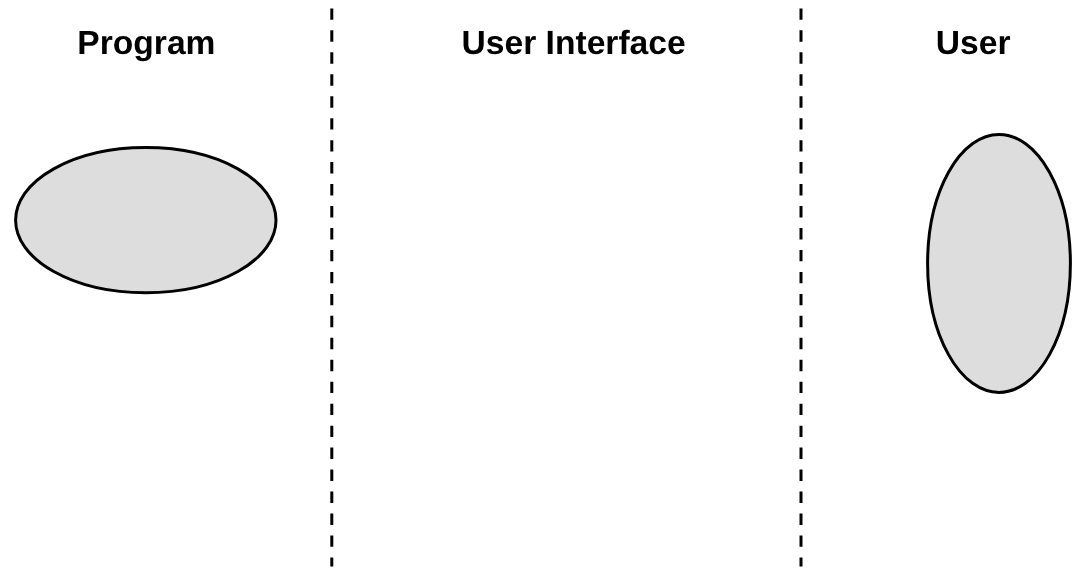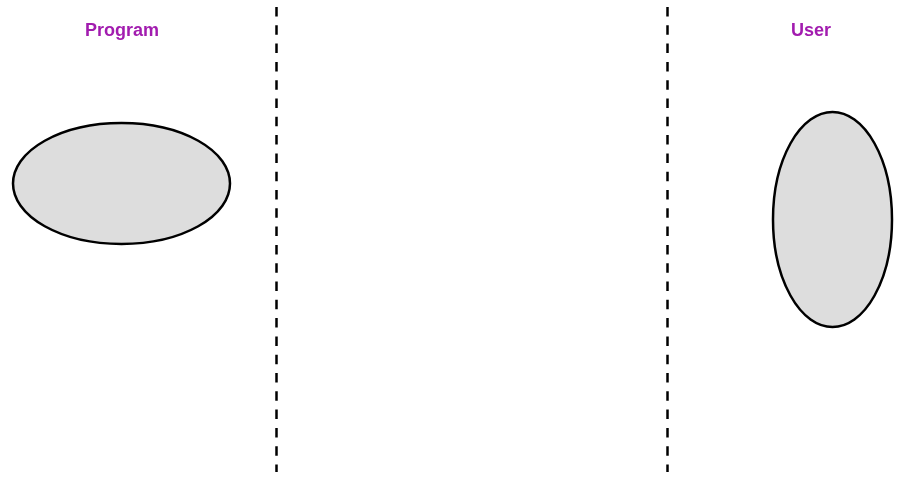--- a/index.html
+++ b/index.html
@@ -19,23 +19,23 @@
     position: absolute;
     left: 0;
     top: 0;
     width: 909px;
     height: 481px;
   }
   .col-header {
     position: absolute;
     top: 21px;
     transform: translateX(-50%);
-    font-size: 18px;
+    font-size: 28px;
     font-weight: bold;
-    color: #a21caf;
+    color: #000000;
     white-space: nowrap;
     line-height: 1.1;
   }
   .header-program { left: 122px; }
   .header-ui      { left: 478px; }
   .header-user    { left: 811px; }
 </style>
 </head>
 <body>
 
@@ -46,16 +46,17 @@
     <line x1="276.5" y1="7" x2="276.5" y2="472" stroke-width="2.5" stroke-dasharray="9.5 8.8" stroke="#000000"></line>
     <line x1="667.5" y1="7" x2="667.5" y2="472" stroke-width="2.5" stroke-dasharray="9.5 8.8" stroke="#000000"></line>
 
     <ellipse cx="121.5" cy="183.5" rx="108.5" ry="60.5" stroke-width="2.5" fill="#dddddd" stroke="#000000"></ellipse>
 
     <ellipse cx="832.5" cy="219.5" rx="59.5" ry="107.5" stroke-width="2.5" fill="#dddddd" stroke="#000000"></ellipse>
   </svg>
 
   <div class="col-header header-program">Program</div>
 
+  <div class="col-header header-ui">User Interface</div>
 
   <div class="col-header header-user">User</div>
 
 </div>
 
 </body></html>

